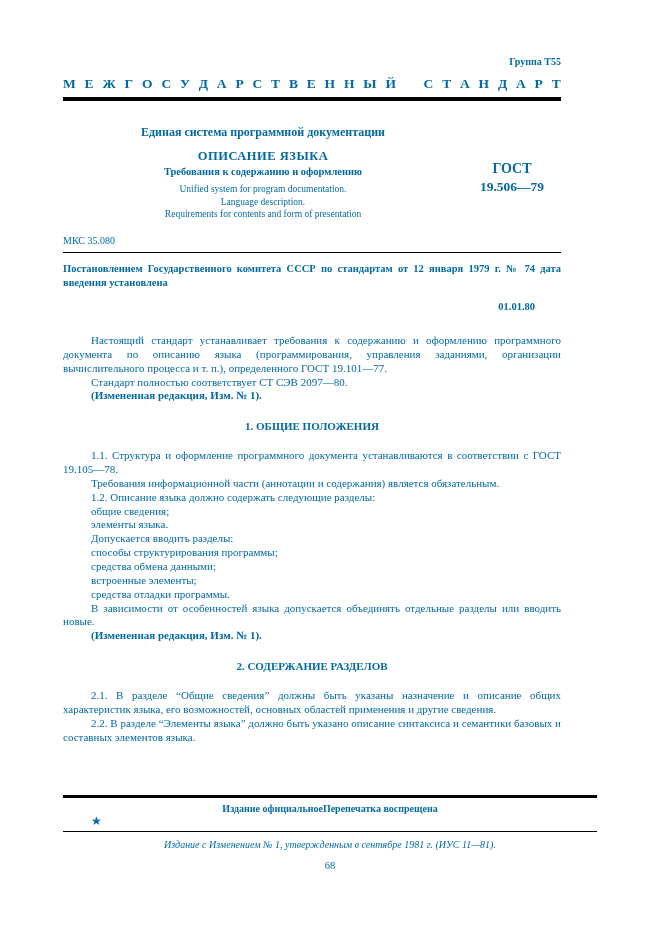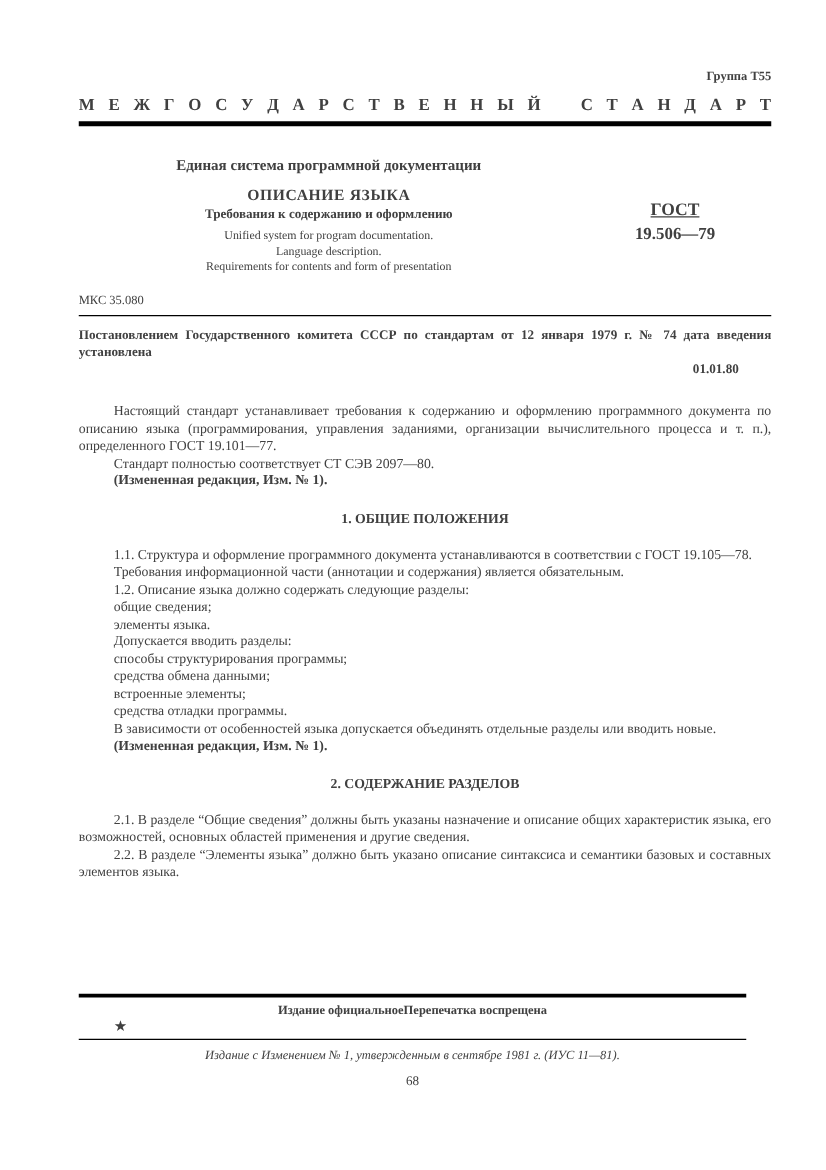--- a/index.html
+++ b/index.html
@@ -1,45 +1,45 @@
 <!DOCTYPE html>
 <html><head>
 <meta charset="utf-8">
 <style>
   * { margin: 0; padding: 0; box-sizing: border-box; }
   html, body { width: 661px; height: 936px; background: #ffffff; }
   .page {
     position: relative;
     width: 661px; height: 936px;
-    padding: 56px 44px 0 63px;
+    padding: 56px 100px 0 63px;
     font-family: "Liberation Serif", serif;
-    color: #404040;
+    color: #0369a1;
     overflow: hidden;
     background: #ffffff;
   }
   .group { text-align: right; font-weight: bold; font-size: 10px; }
   .std-header {
     display: flex; justify-content: space-between;
     font-weight: bold; font-size: 13.5px; margin-top: 9px;
   }
   .std-header span.sp { width: 10px; }
   .rule-thick { height: 4px; background: #000; margin-top: 5px; }
   .title-block { display: flex; margin-top: 24px; }
   .title-left { width: 400px; text-align: center; }
   .t-system { font-weight: bold; font-size: 12px; }
   .t-main { font-weight: bold; font-size: 12.5px; margin-top: 9px; letter-spacing: 0.5px; }
   .t-sub { font-weight: bold; font-size: 10.5px; margin-top: 2px; }
   .t-eng { font-size: 9.5px; margin-top: 6px; line-height: 1.32; }
   .designation { flex: 1; text-align: center; padding-top: 36px; font-weight: bold; }
-  .designation .d1 { font-size: 14px; text-decoration: underline; }
+  .designation .d1 { font-size: 14px; }
   .designation .d2 { font-size: 13.5px; margin-top: 2px; }
   .mks { font-size: 10px; margin-top: 14px; }
   .rule-thin { height: 1px; background: #000; margin-top: 6px; }
   .decree { font-weight: bold; font-size: 10.5px; line-height: 1.35; text-align: justify; margin-top: 9px; }
-  .eff-date { font-weight: bold; font-size: 10.5px; text-align: right; padding-right: 26px; margin-top: 0; }
+  .eff-date { font-weight: bold; font-size: 10.5px; text-align: right; padding-right: 26px; margin-top: 11px; }
   .body-content { margin-top: 22px; font-size: 11px; line-height: 1.26; text-align: justify; }
   .para { text-indent: 28px; margin: 0; }
   .para.bold { font-weight: bold; }
   .section-heading { font-weight: bold; font-size: 11px; text-align: center; margin: 17px 0 15px; }
   .footer { position: absolute; left: 63px; right: 64px; top: 795px; }
   .rule-thick2 { height: 3px; background: #000; }
   .footer-row { display: flex; justify-content: center; font-weight: bold; font-size: 10px; margin-top: 5px; }
   .star { font-size: 12px; margin-left: 28px; margin-top: 1px; line-height: 1; }
   .footer .rule-thin { margin-top: 4px; }
   .edition-note { font-style: italic; font-size: 10px; text-align: center; margin-top: 7px; }

